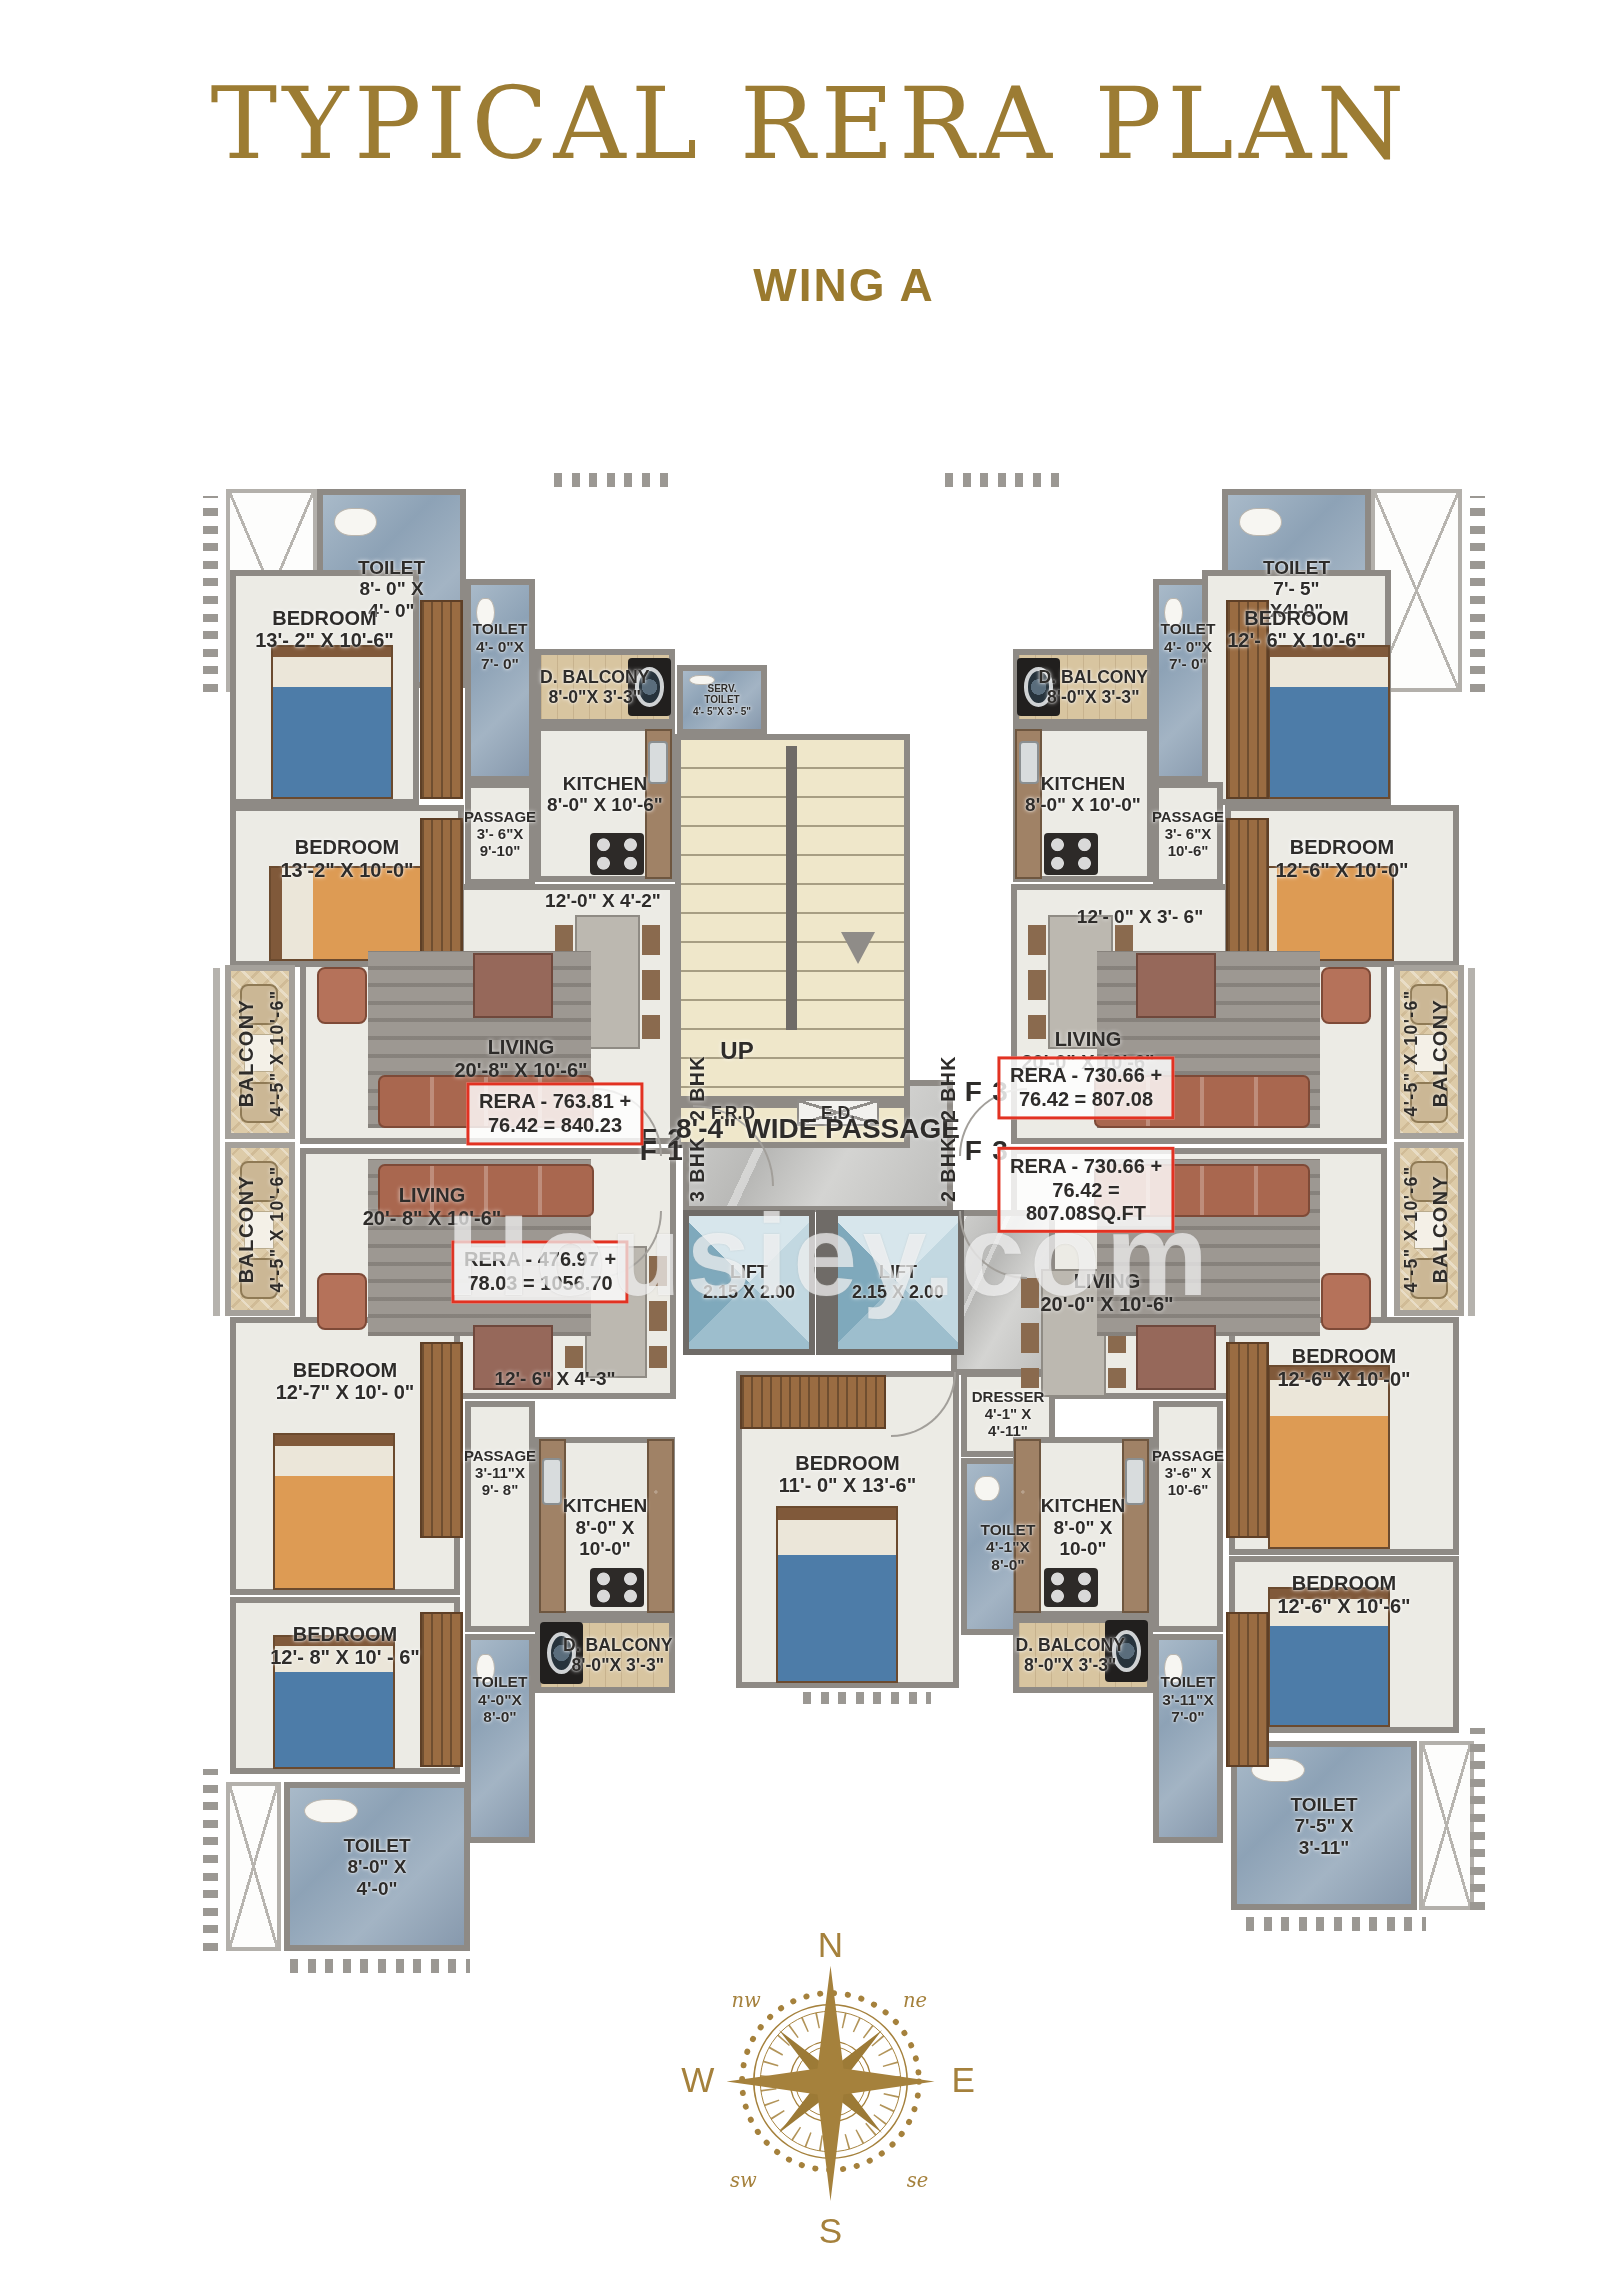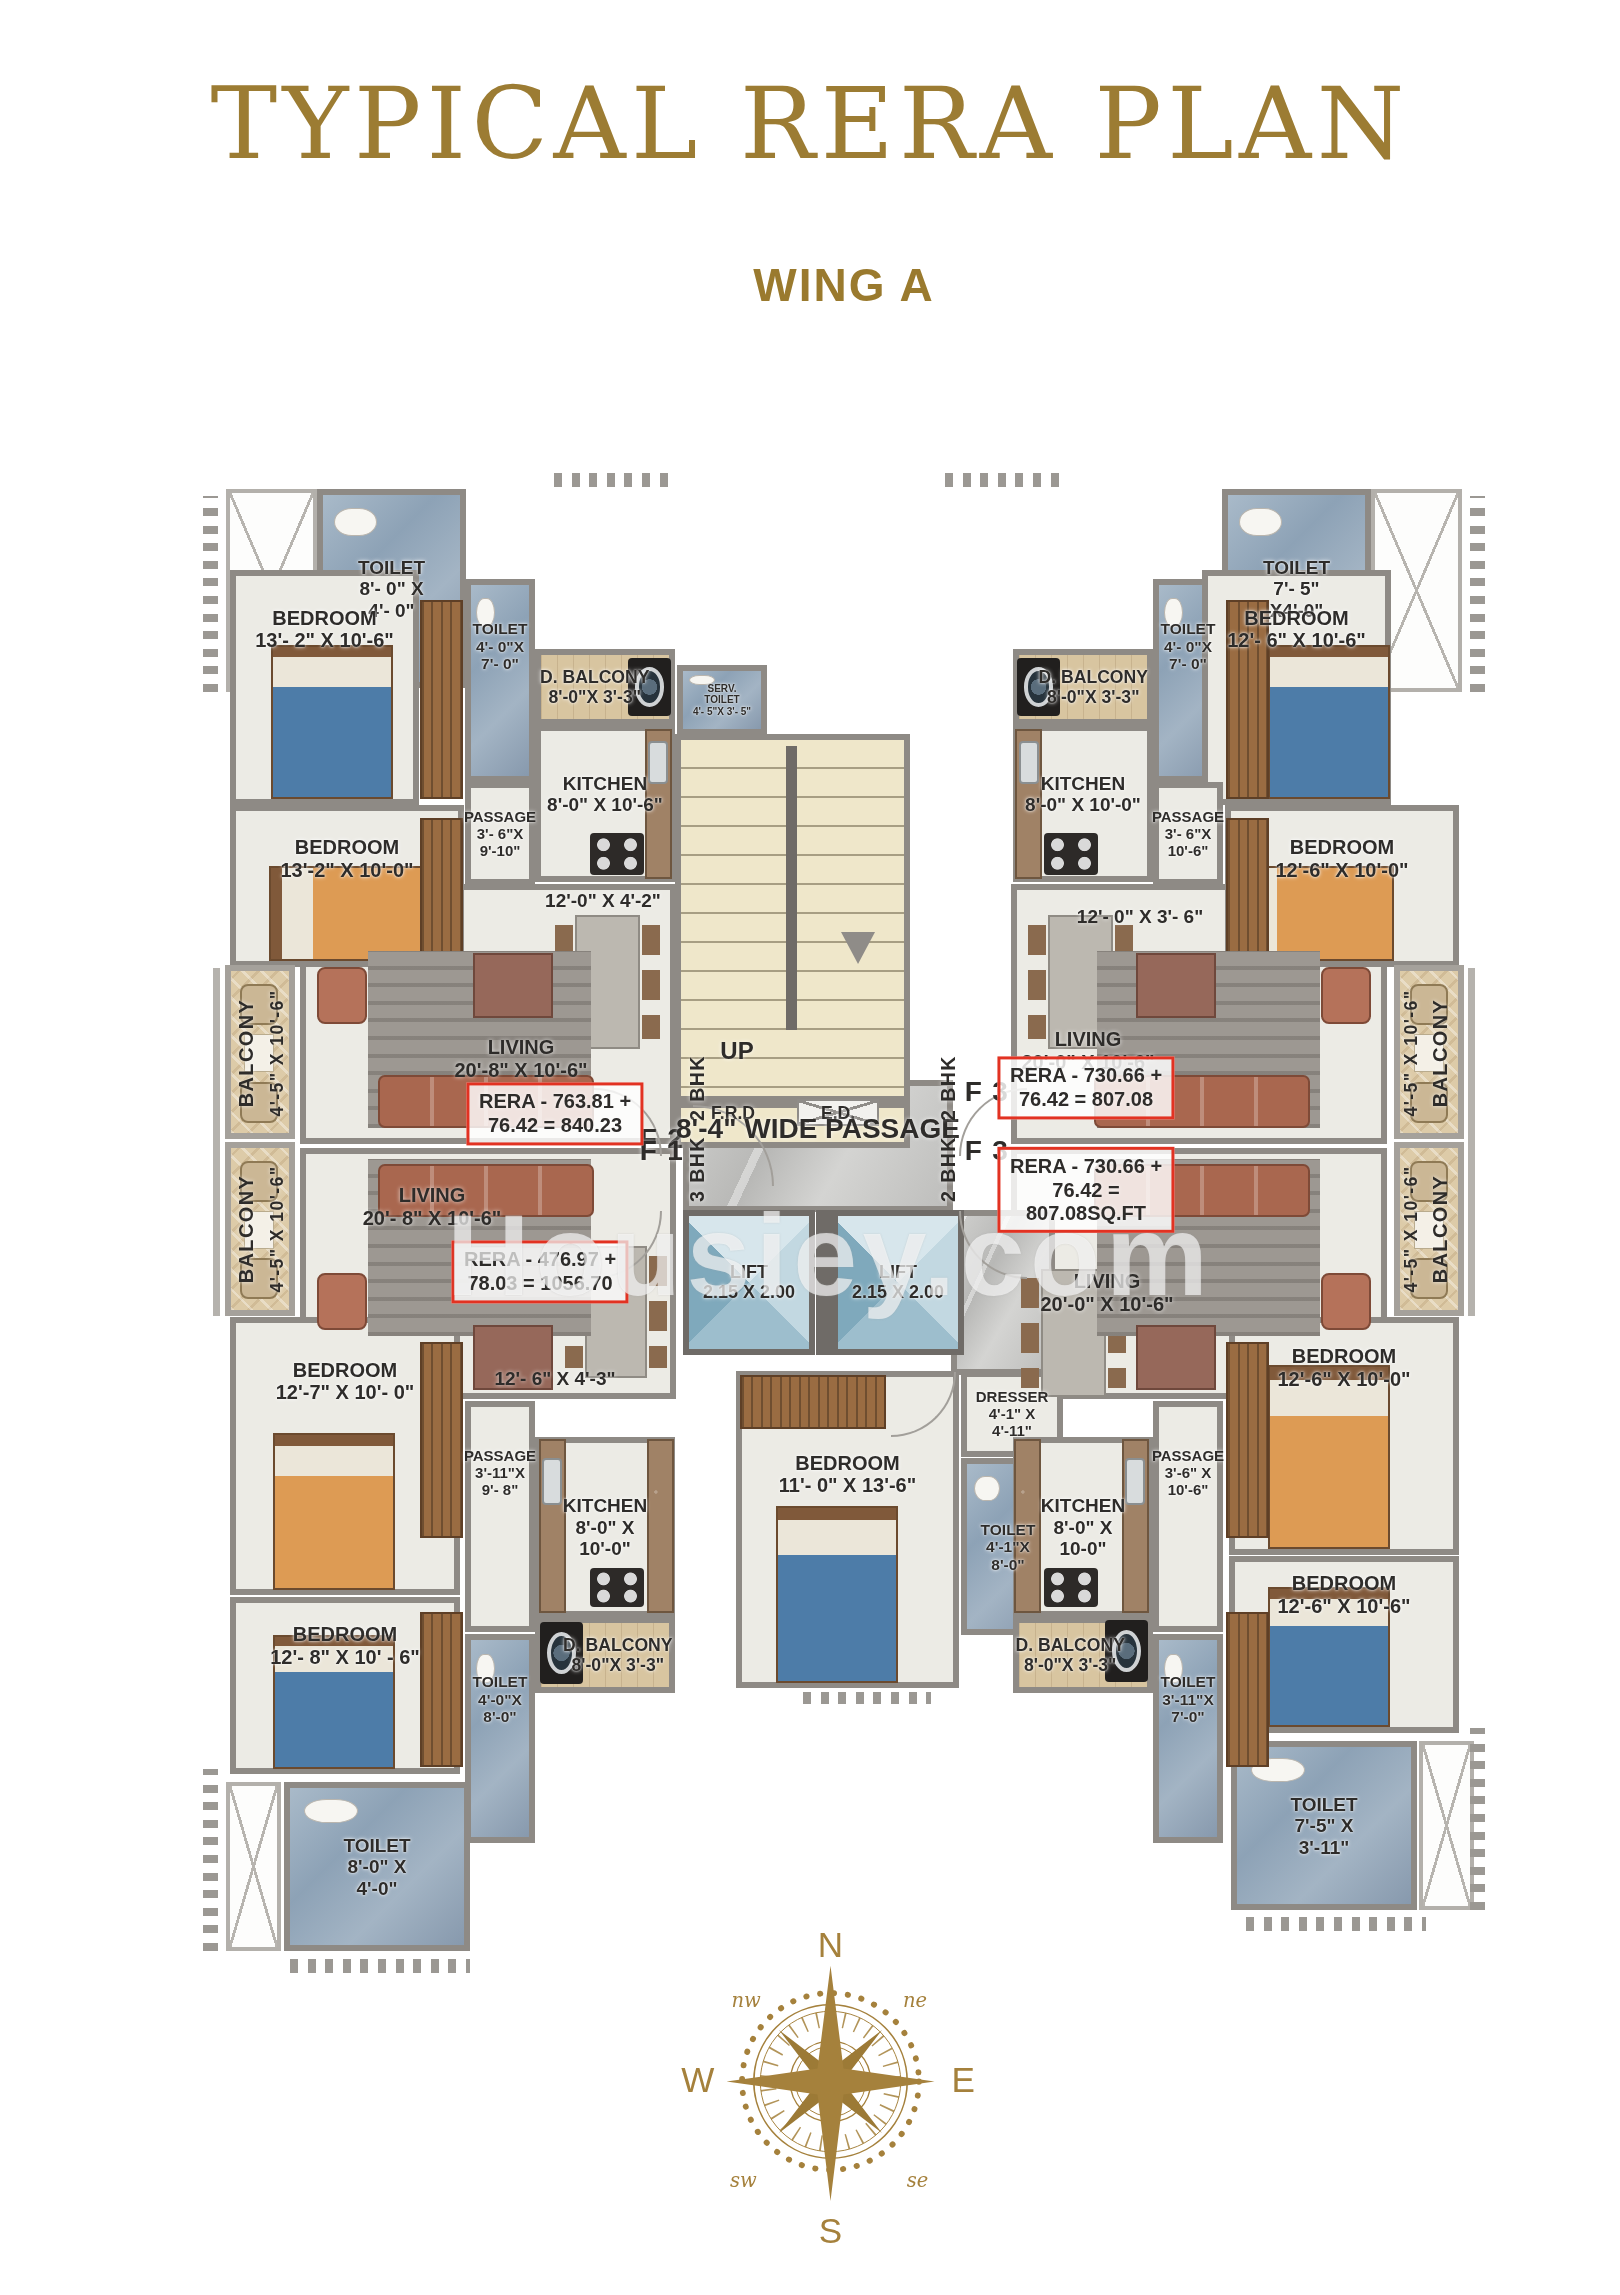--- a/index.html
+++ b/index.html
@@ -217,21 +217,21 @@
         <div>LIFT</div>
         <div>2.15 X 2.00</div>
       </div>
     </div>
     <div class="room" style="left: 736px; top: 1371px; width: 223px; height: 317px;">
       <div class="lbl" style="--ly: 32%;">
         <div>BEDROOM</div>
         <div>11'- 0" X 13'-6"</div>
       </div>
     </div>
-    <div class="room" style="left: 961px; top: 1371px; width: 102px; height: 86px;">
+    <div class="room" style="left: 961px; top: 1371px; width: 94px; height: 86px;">
       <div class="lbl" style="font-size: 15px;">
         <div>DRESSER</div>
         <div>4'-1" X</div>
         <div>4'-11"</div>
       </div>
     </div>
     <div class="room toilet" style="left: 961px; top: 1458px; width: 94px; height: 177px;">
       <div class="lbl" style="font-size: 15.5px;">
         <div>TOILET</div>
         <div>4'-1"X</div>

